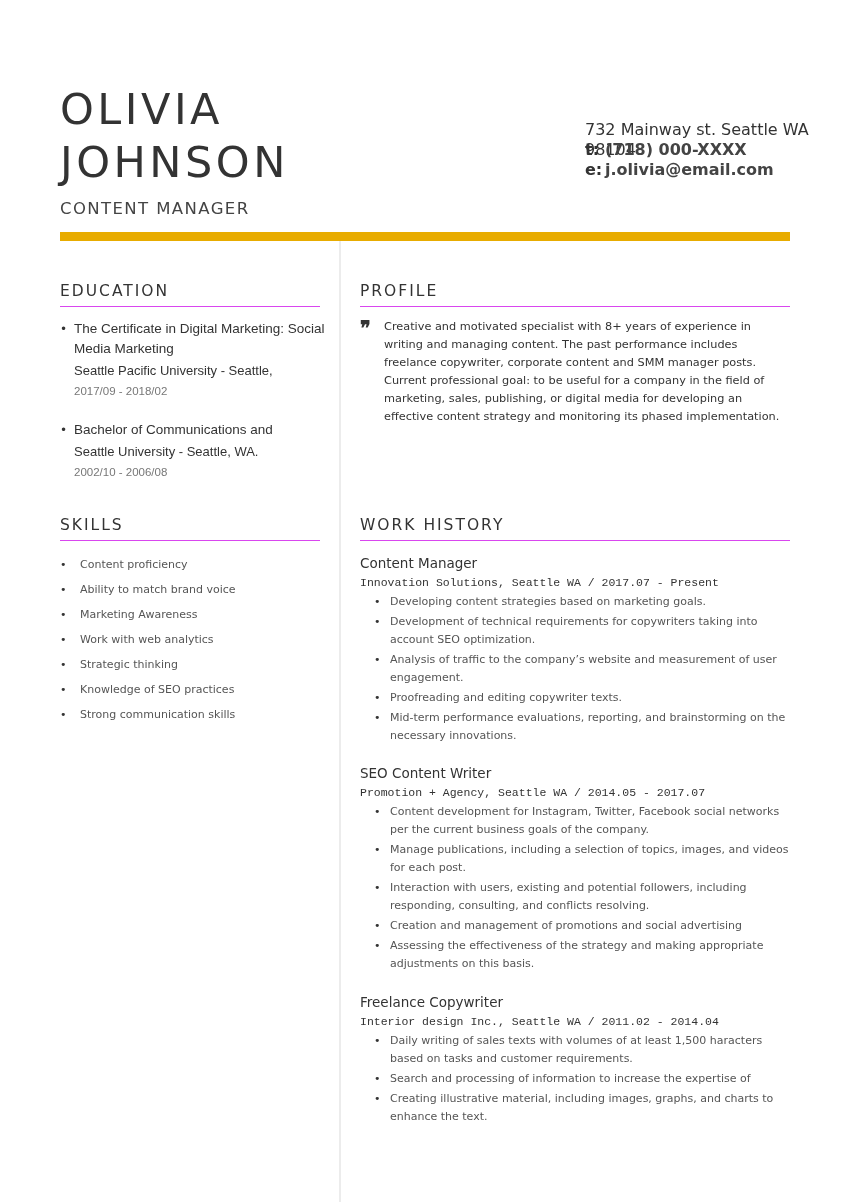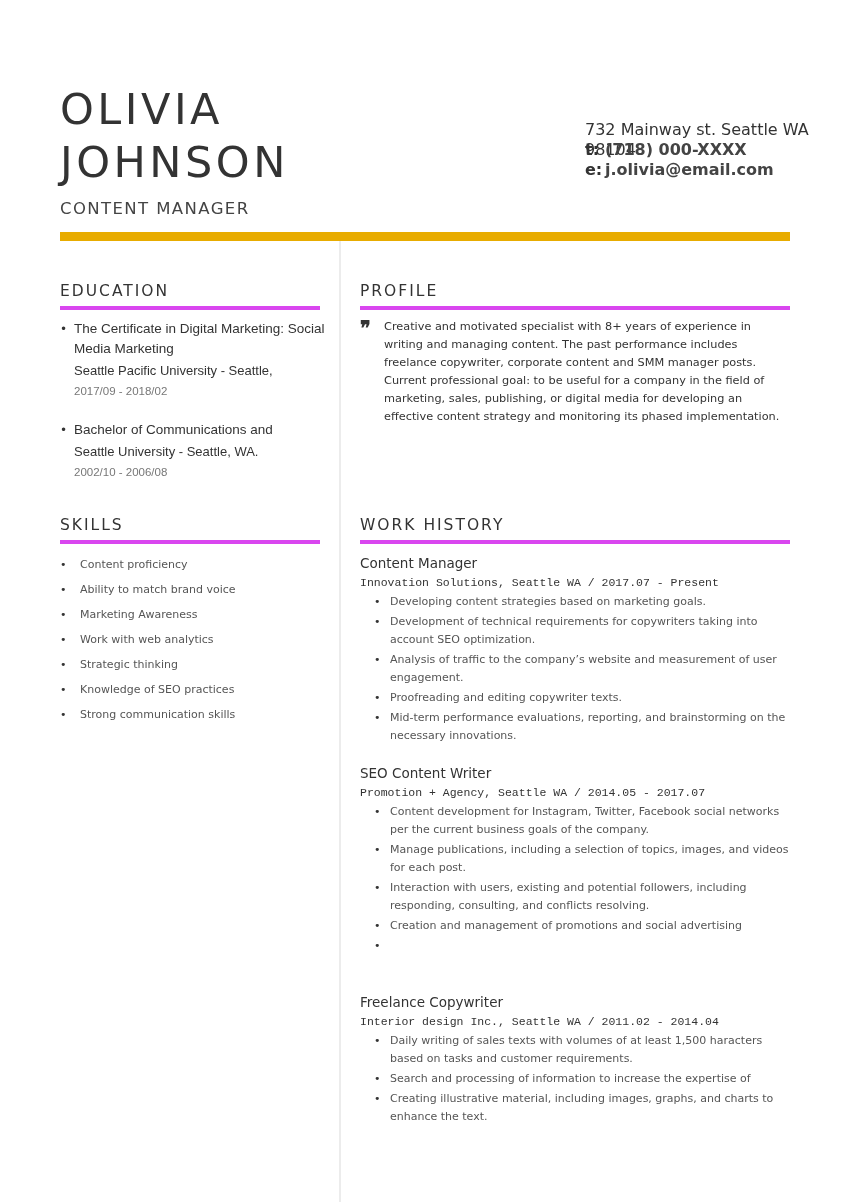--- a/index.html
+++ b/index.html
@@ -23,21 +23,21 @@
     #contact-phone { top: 140px; }
     #contact-email { top: 160px; }
     .contact .lbl { font-weight: bold; display: inline-block; width: 20px; }
     .contact .val { color: #444; font-weight: bold; }
 
     #accent-bar { position: absolute; left: 60px; top: 232px; width: 730px; height: 9px; background: #e8ac00; }
     #column-divider { position: absolute; left: 339px; top: 241px; width: 2px; height: 961px; background: #ececec; }
 
     .section-heading {
       position: absolute; font-size: 15.5px; letter-spacing: 2px; color: #333;
-      padding-bottom: 5px; border-bottom: 4px solid #d946ef; line-height: 20px;
+      padding-bottom: 5px; border-bottom: 1px solid #d946ef; line-height: 20px;
     }
     #edu-heading { left: 60px; top: 281px; width: 260px; }
     #skills-heading { left: 60px; top: 515px; width: 260px; }
     #profile-heading { left: 360px; top: 281px; width: 430px; }
     #work-heading { left: 360px; top: 515px; width: 430px; }
 
     
     .edu-item { position: absolute; left: 60px; width: 265px; }
     #edu-0 { top: 319px; }
     #edu-1 { top: 420px; }
@@ -133,21 +133,21 @@
 </div>
 
 <div id="job-1" class="job">
   <div class="job-title">SEO Content Writer</div>
   <div class="job-meta">Promotion + Agency, Seattle WA / 2014.05 - 2017.07</div>
   <ul class="job-duties">
     <li><span class="dot">•</span><span>Content development for Instagram, Twitter, Facebook social networks per the current business goals of the company.</span></li>
     <li><span class="dot">•</span><span>Manage publications, including a selection of topics, images, and videos for each post.</span></li>
     <li><span class="dot">•</span><span>Interaction with users, existing and potential followers, including responding, consulting, and conflicts resolving.</span></li>
     <li><span class="dot">•</span><span>Creation and management of promotions and social advertising</span></li>
-    <li><span class="dot">•</span></li>
+    <li><span class="dot">•</span><span>Assessing the effectiveness of the strategy and making appropriate adjustments on this basis.</span></li>
   </ul>
 </div>
 
 <div id="job-2" class="job">
   <div class="job-title">Freelance Copywriter</div>
   <div class="job-meta">Interior design Inc., Seattle WA / 2011.02 - 2014.04</div>
   <ul class="job-duties">
     <li><span class="dot">•</span><span>Daily writing of sales texts with volumes of at least 1,500 haracters based on tasks and customer requirements.</span></li>
     <li><span class="dot">•</span><span>Search and processing of information to increase the expertise of</span></li>
     <li><span class="dot">•</span><span>Creating illustrative material, including images, graphs, and charts to enhance the text.</span></li>

